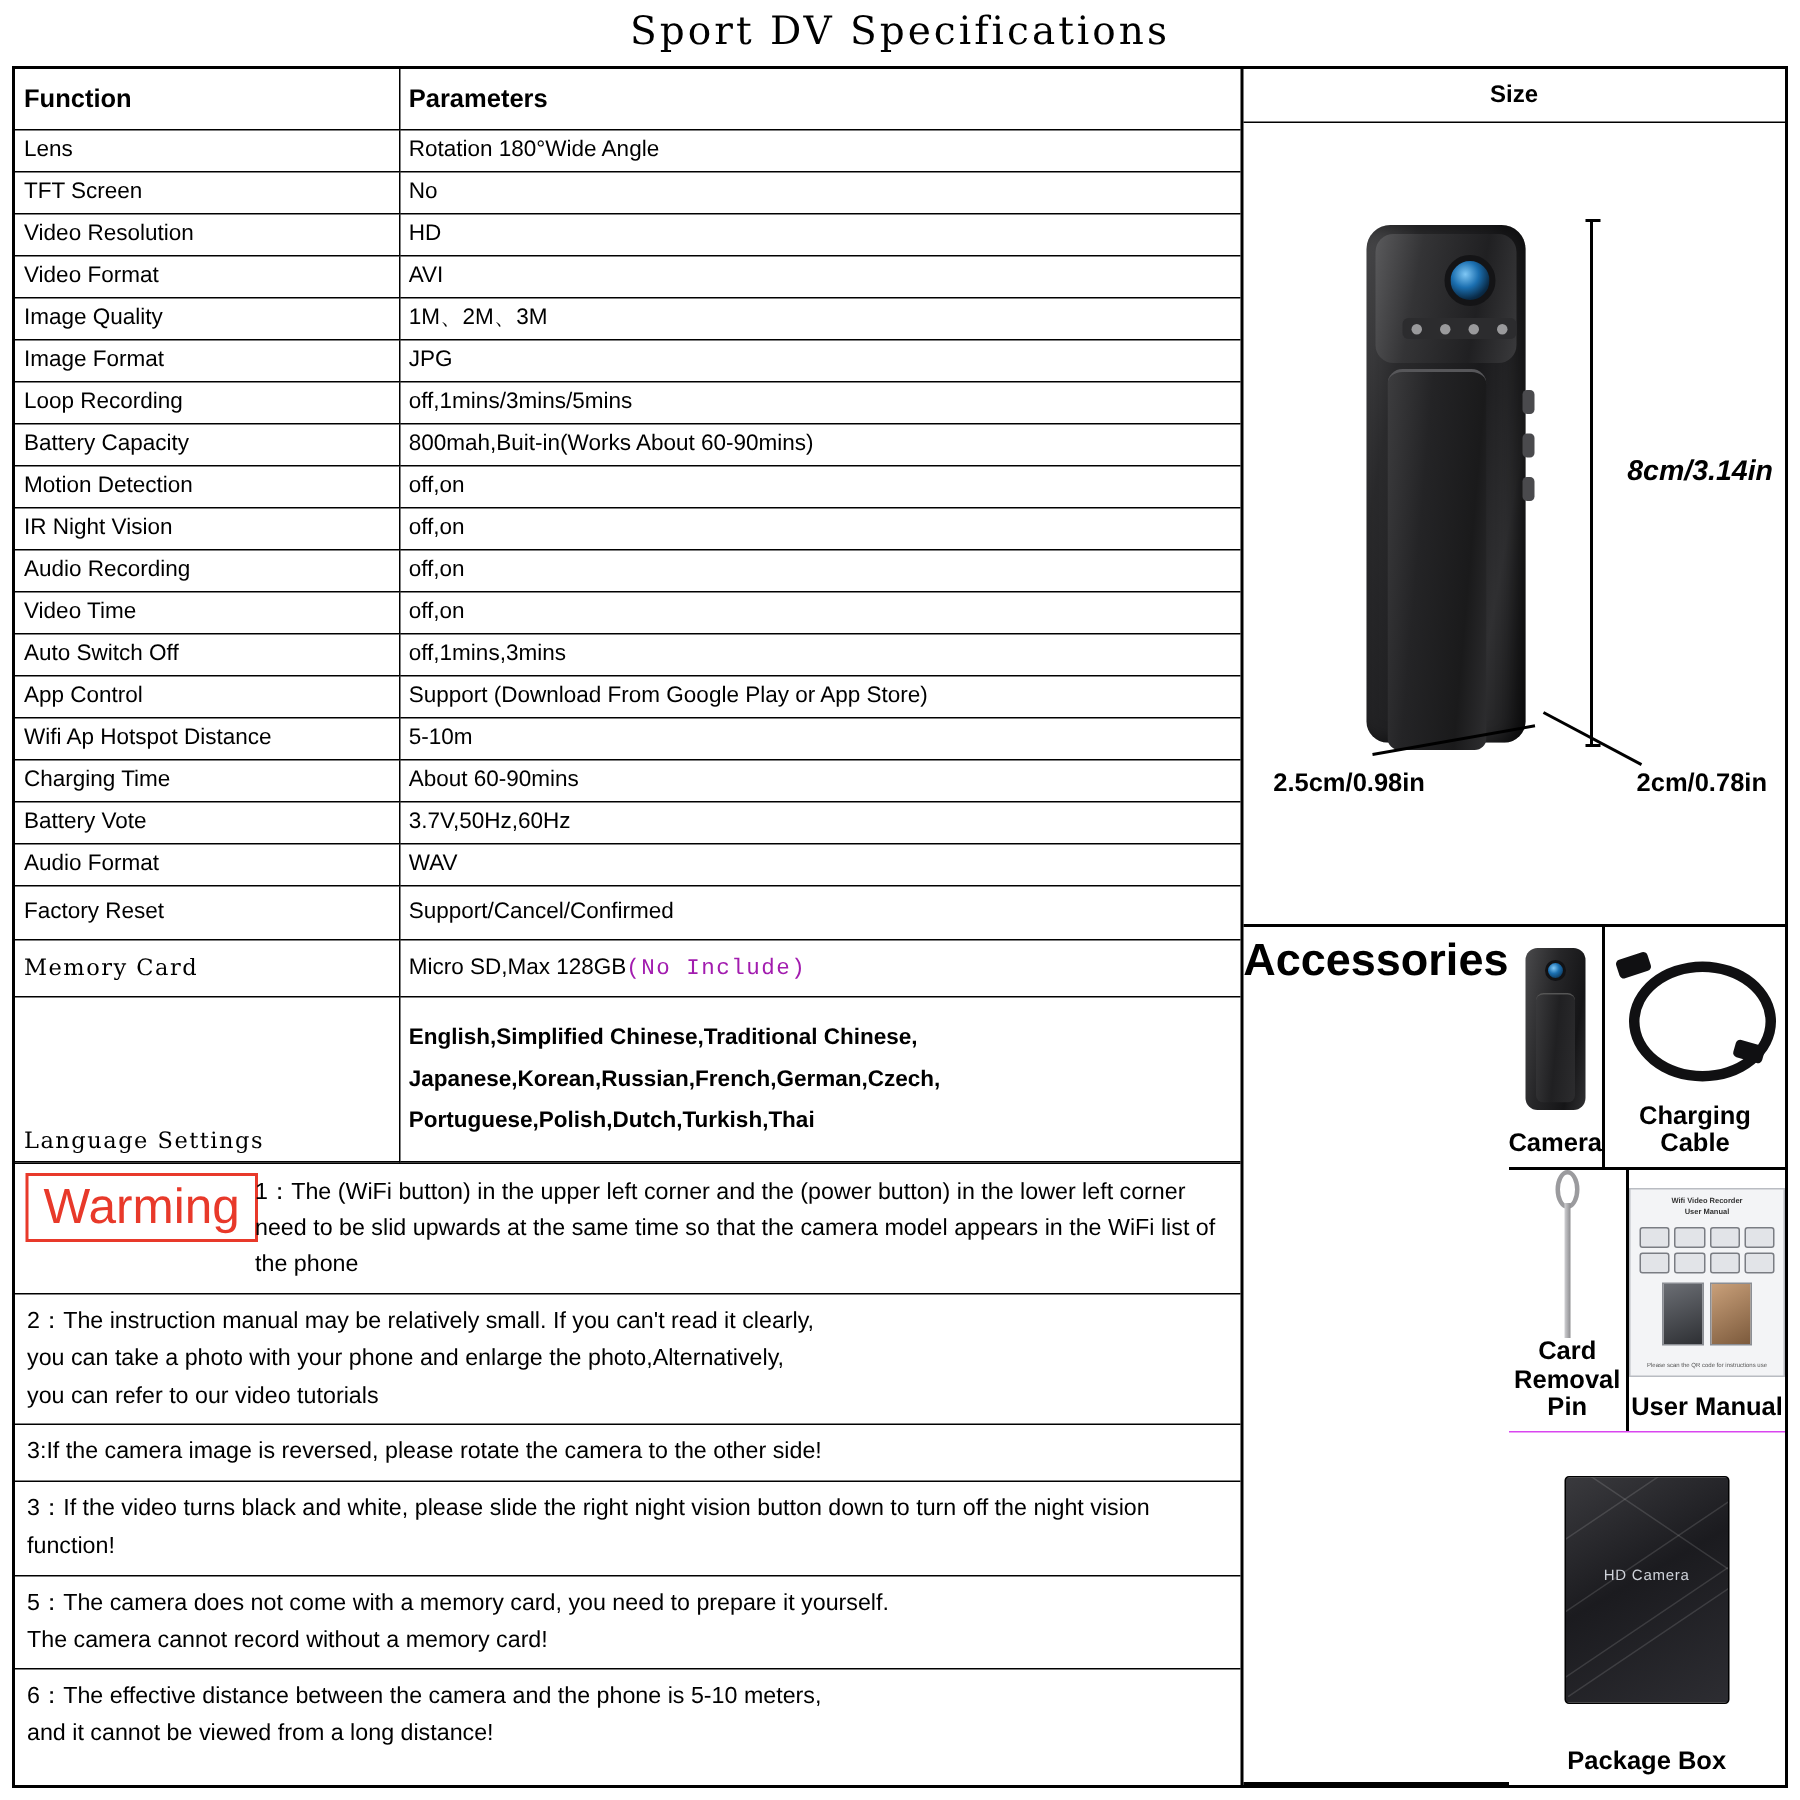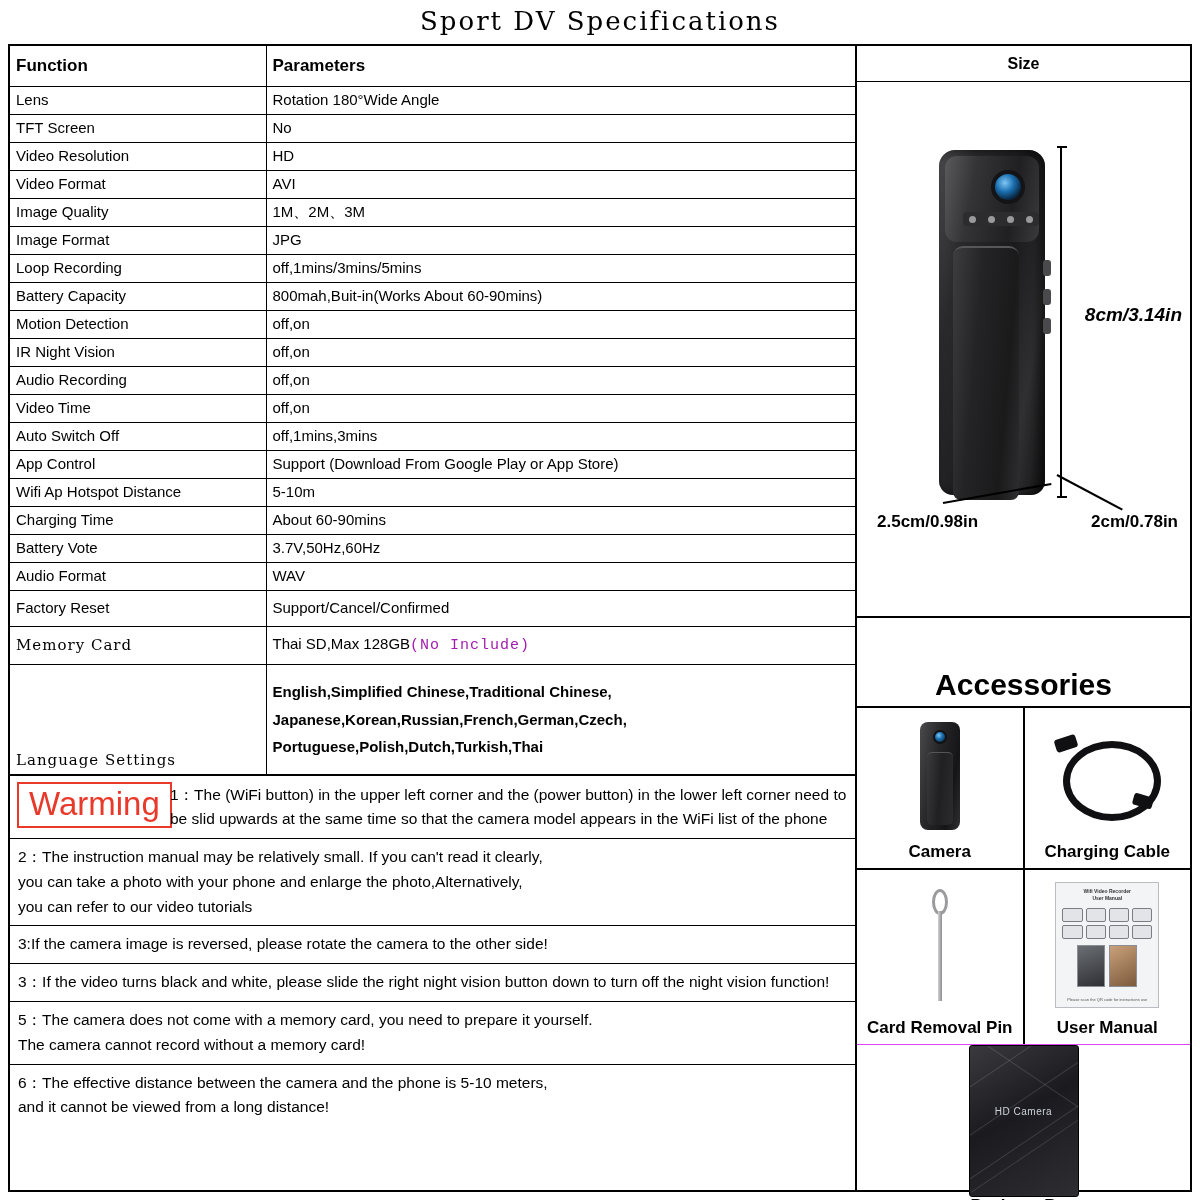--- a/index.html
+++ b/index.html
@@ -45,21 +45,20 @@
     border-right: 2px solid #000;
     box-sizing: border-box;
     display: flex;
     flex-direction: column;
   }
   .right-col {
     flex: 1;
     box-sizing: border-box;
     display: flex;
     flex-direction: column;
-    gap: 44px;
   }
   
   table.spec {
     border-collapse: collapse;
     width: 100%;
     table-layout: fixed;
   }
   table.spec th, table.spec td {
     border: 1px solid #000;
     border-top: none;
@@ -282,21 +281,21 @@
     left: 200px; top: 392px;
     width: 74px; height: 2px;
     background: #000;
     transform: rotate(28deg);
     transform-origin: left center;
   }
   
   .acc-box {
     flex: 1;
     display: flex;
-    flex-direction: column;
+    flex-direction: row;
     box-sizing: border-box;
   }
   .acc-title {
     text-align: center;
     font-size: 30px;
     font-weight: bold;
     padding: 6px 0 4px;
     border-bottom: 2px solid #000;
   }
   .acc-grid {
@@ -588,21 +587,21 @@
           <tr class="row-h">
               <td class="fn">Audio Format</td>
               <td class="pv">WAV</td>
             </tr>
           <tr style="height:36px">
               <td class="fn">Factory Reset</td>
               <td class="pv">Support/Cancel/Confirmed</td>
             </tr>
           <tr style="height:38px">
             <td class="fn serif-cell">Memory Card</td>
-            <td class="pv"><span>Thai SD,Max 128GB</span><span class="red">(No Include)</span></td>
+            <td class="pv"><span>Micro SD,Max 128GB</span><span class="red">(No Include)</span></td>
           </tr>
           <tr style="height:110px">
             <td class="fn lang-name" style="vertical-align:bottom">Language Settings</td>
             <td class="pv lang-cell">
               <div>English,Simplified Chinese,Traditional Chinese,</div>
               <div>Japanese,Korean,Russian,French,German,Czech,</div>
               <div>Portuguese,Polish,Dutch,Turkish,Thai</div>
             </td>
           </tr>
         </tbody>

